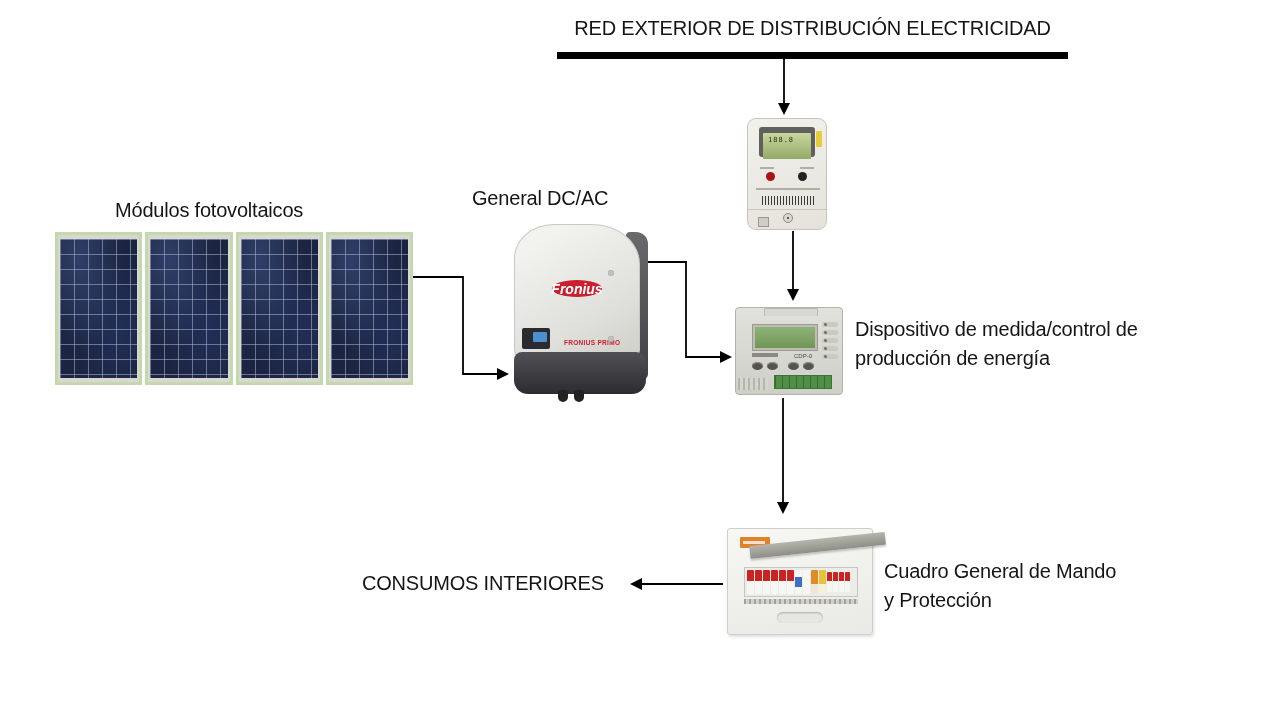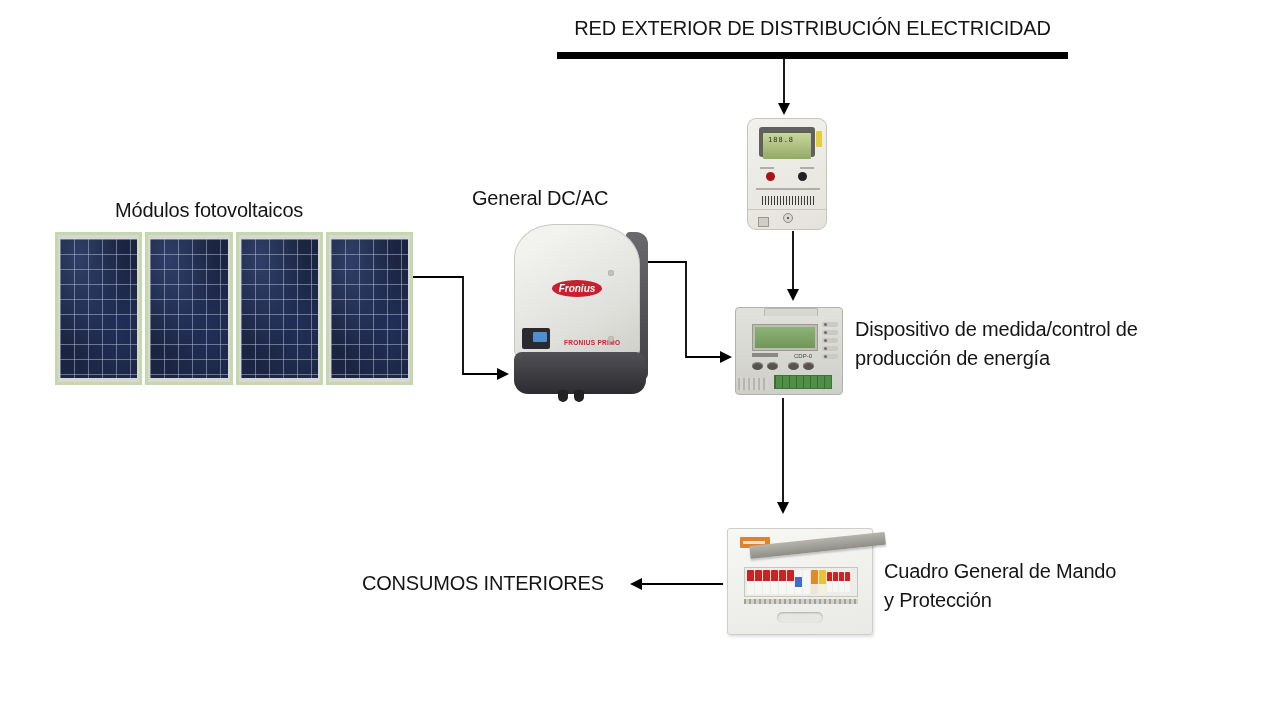--- a/index.html
+++ b/index.html
@@ -31,21 +31,21 @@
 
   
   #inverter{left:512px;top:224px;width:136px;height:178px;}
   .inv-side{position:absolute;right:0;top:8px;width:22px;height:148px;background:linear-gradient(180deg,#6a6a6e,#3e3e44);border-radius:4px 12px 6px 4px;}
   .inv-body{position:absolute;left:2px;top:0;width:126px;height:136px;
     background:linear-gradient(150deg,#f2f2ee 15%,#dededa 70%,#cfcfc9);
     border-radius:40px 48px 10px 10px / 34px 40px 10px 10px;border:1px solid #c9c9c3;box-sizing:border-box;}
   .inv-bottom{position:absolute;left:2px;top:128px;width:132px;height:42px;
     background:linear-gradient(180deg,#505056,#2c2c30);border-radius:8px 10px 14px 14px;}
   .inv-logo{position:absolute;left:40px;top:56px;width:50px;height:17px;background:#c8202e;border-radius:50%;
-    display:flex;align-items:center;justify-content:center;color:#fff;font-size:10px;font-style:italic;font-weight:bold;}
+    display:flex;align-items:center;justify-content:center;color:#fff;font-size:14px;font-style:italic;font-weight:bold;}
   .inv-model{position:absolute;left:52px;top:115px;color:#c8202e;font-size:6.5px;font-weight:bold;letter-spacing:.3px;white-space:nowrap;}
   .inv-display{position:absolute;left:10px;top:104px;width:28px;height:21px;background:#2b2b2f;border-radius:2px;}
   .inv-display::after{content:"";position:absolute;right:3px;top:4px;width:14px;height:10px;background:#4e8fd0;border-radius:1px;}
   .inv-screw{position:absolute;width:6px;height:6px;border-radius:50%;background:#c2c2bc;box-shadow:inset 0 0 1px #888;}
   .inv-cable{position:absolute;width:10px;height:12px;background:#222;border-radius:3px 3px 5px 5px;}
 
   
   #meter{left:747px;top:118px;width:80px;height:112px;background:linear-gradient(160deg,#f2f1ec,#e4e2db);
     border:1px solid #c6c4bc;border-radius:9px;box-sizing:border-box;}
   .mt-frame{position:absolute;left:11px;top:8px;width:56px;height:30px;background:#60605c;border-radius:3px;}

